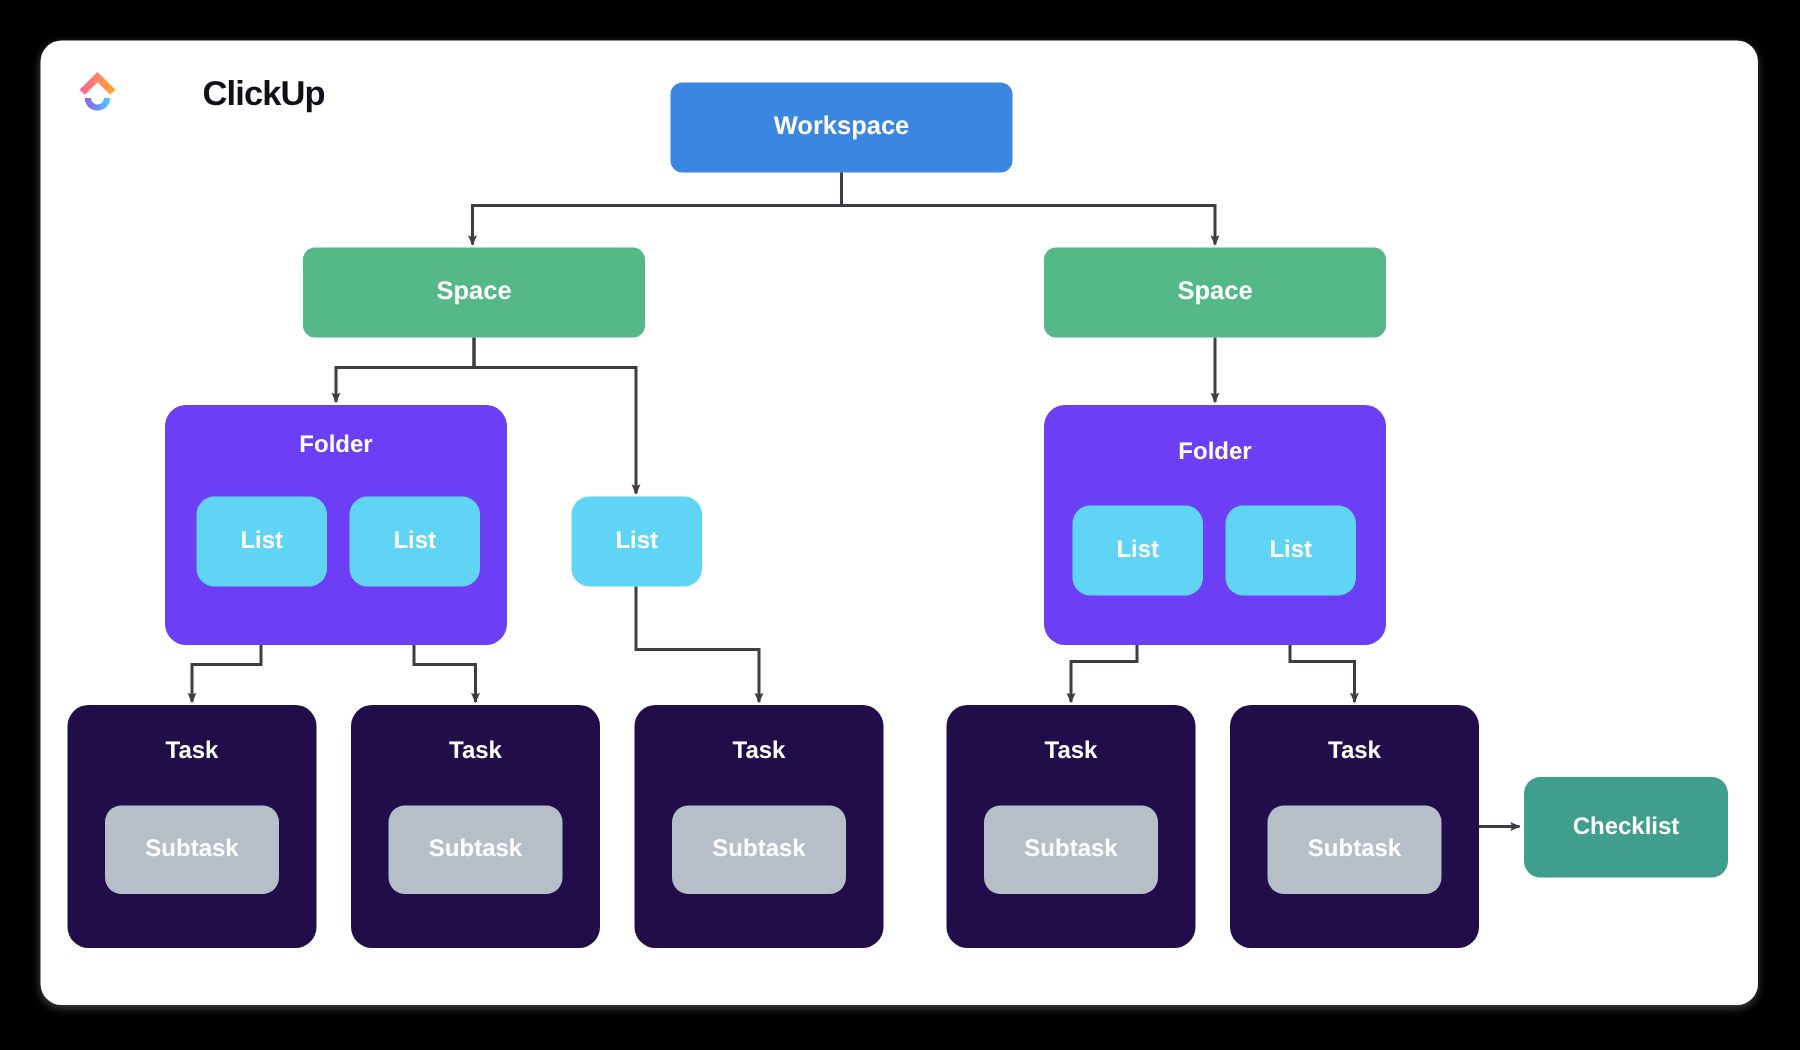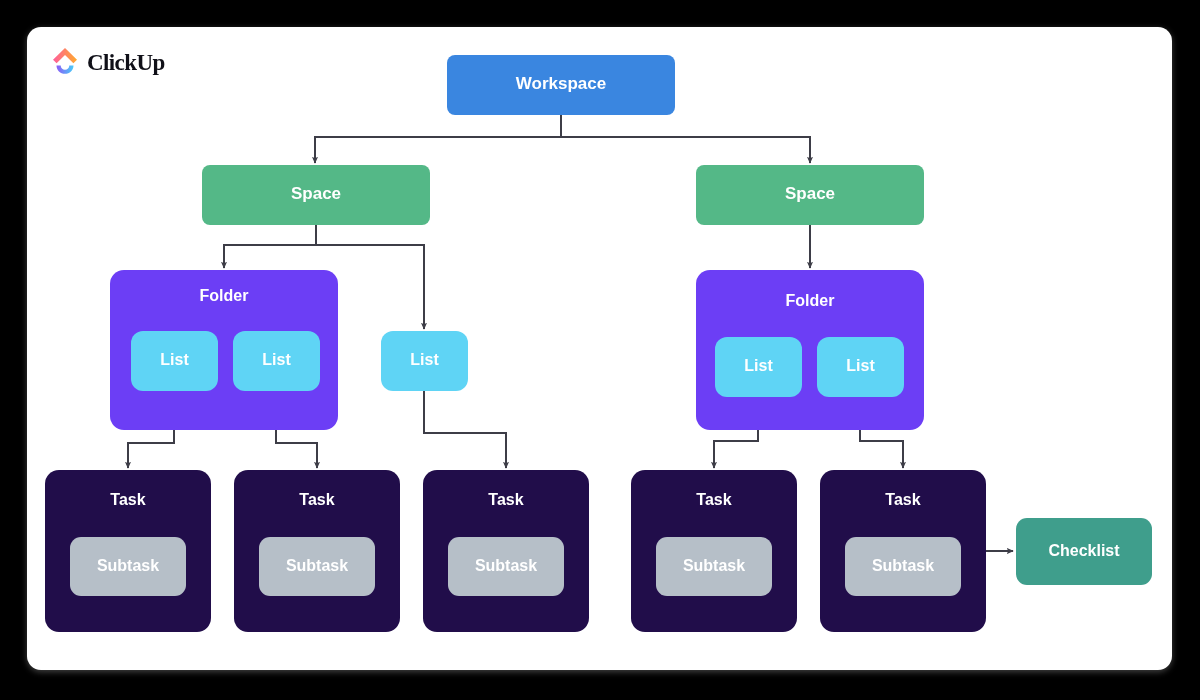--- a/index.html
+++ b/index.html
@@ -45,22 +45,23 @@
   #brand .logo-mark {
     width: 26px;
     height: 28px;
     display: block;
   }
   #brand .brand-text {
     font-size: 23px;
     font-weight: bold;
     letter-spacing: -0.6px;
     color: #101018;
-    font-family: Liberation Serif, serif;
+    font-family: Liberation Sans, sans-serif;
     line-height: 1;
+    margin-left: 48px;
   }
 
   
   #diagram {
     position: absolute;
     left: 0;
     top: 0;
     width: 1145px;
     height: 643px;
     display: block;

